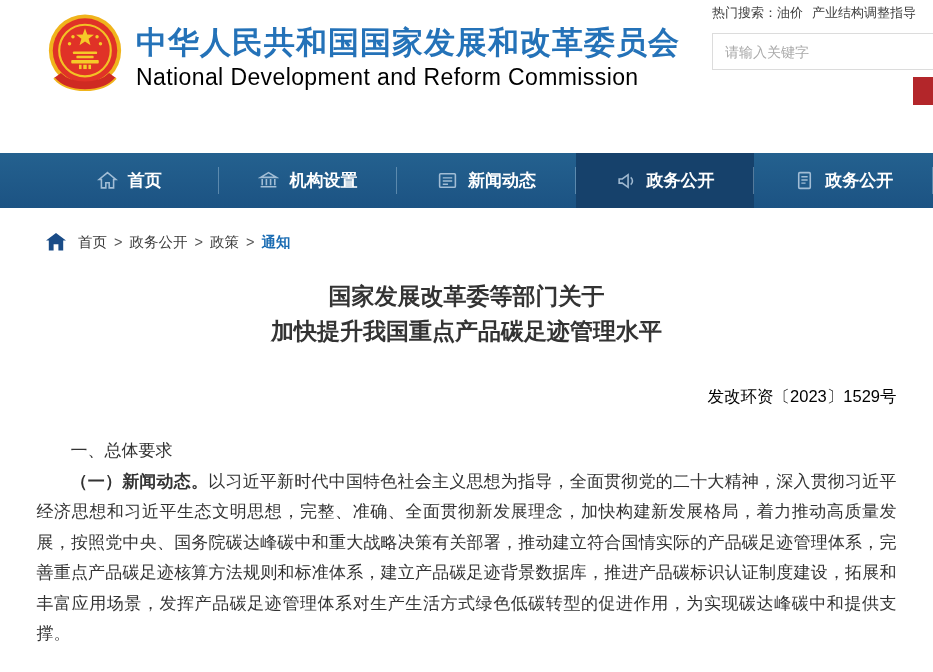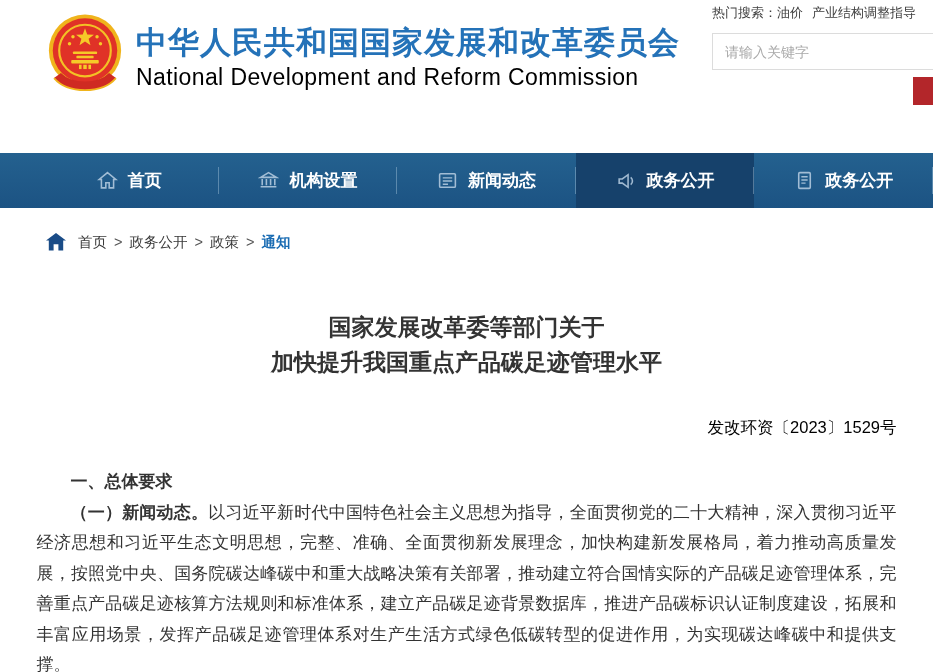--- a/index.html
+++ b/index.html
@@ -41,27 +41,27 @@
   .breadcrumb { display:flex; align-items:center; margin:22px 0 13px 46px;
     font-size:14.5px; color:#3a3a3a; height:24px; }
   .crumb-home { margin-right:12px; display:inline-flex; cursor:pointer; }
   .crumb-item { color:#3a3a3a; text-decoration:none; cursor:pointer; }
   .crumb-sep { margin:0 7px; color:#555; }
   .crumb-item.last { color:#1a6cb3; font-weight:bold; }
 
   
   .document { width:860px; margin:0 auto; }
   .doc-title { text-align:center; font-size:23px; font-weight:bold; color:#333;
-    line-height:35px; margin-top:56px; }
+    line-height:35px; margin-top:25px; }
   .doc-number { text-align:right; font-size:16.5px; color:#000000; margin-top:37px; }
   .doc-body { margin-top:28px; font-size:17px; line-height:30.5px; color:#333;
     text-align:justify; }
   .doc-body p { margin:0; }
   .p-indent { text-indent:2em; }
-  .p-heading { text-indent:2em; font-weight:bold; }
+  .p-heading { text-indent:2em; font-weight:normal; }
 </style>
 </head>
 <body>
 
 <div class="header">
   <div class="emblem">
     <svg viewBox="0 0 100 100" width="86" height="86">
       <circle cx="50" cy="46" r="42" fill="#f0b41c"></circle>
       <circle cx="50" cy="46" r="37.5" fill="#e03227"></circle>
       <circle cx="50" cy="46" r="30" fill="none" stroke="#f3c125" stroke-width="2.5"></circle>

